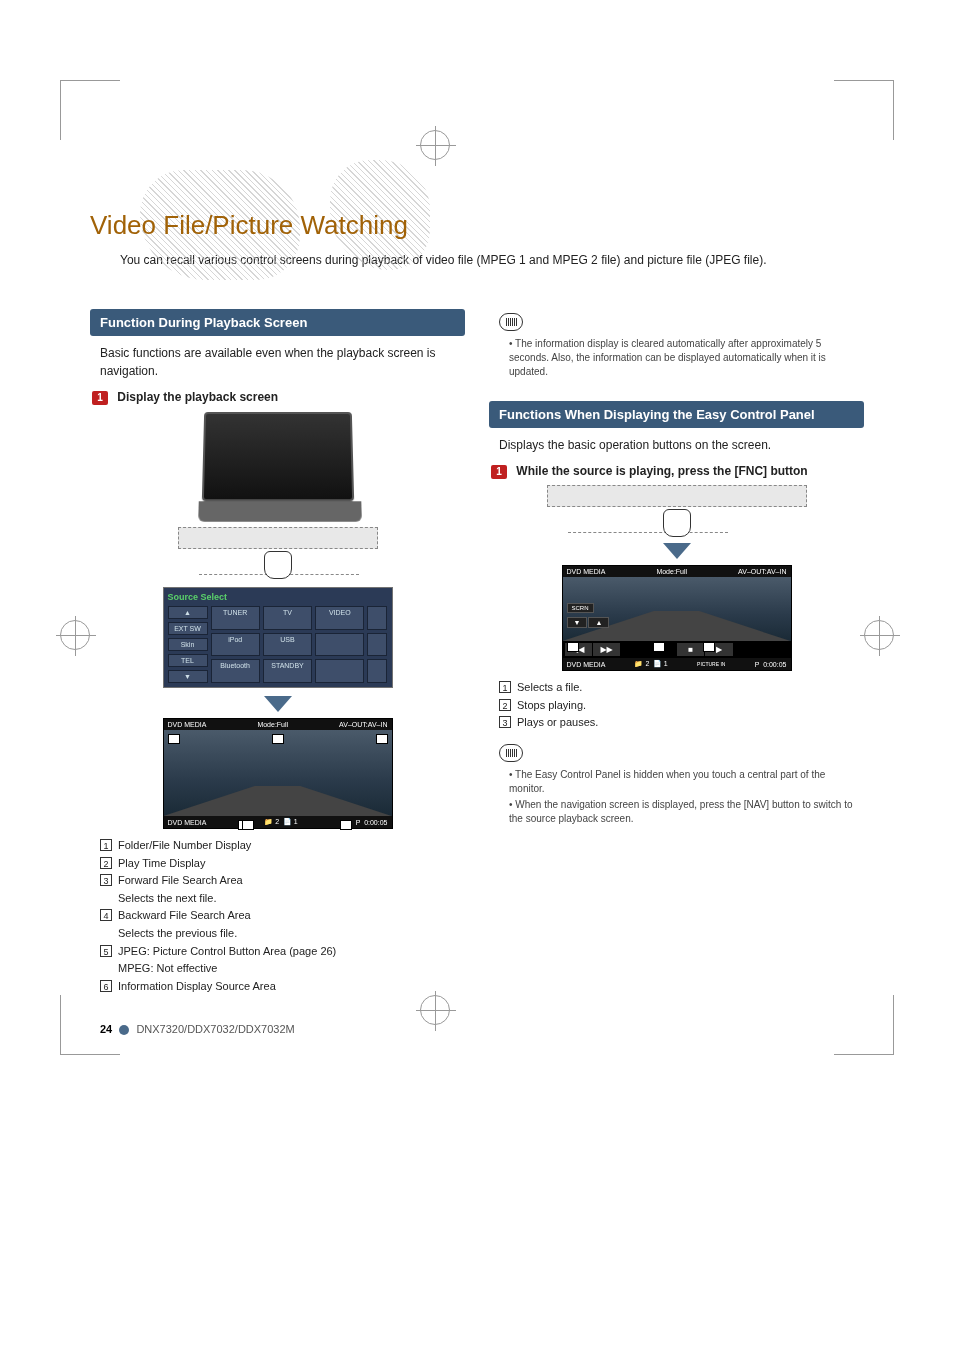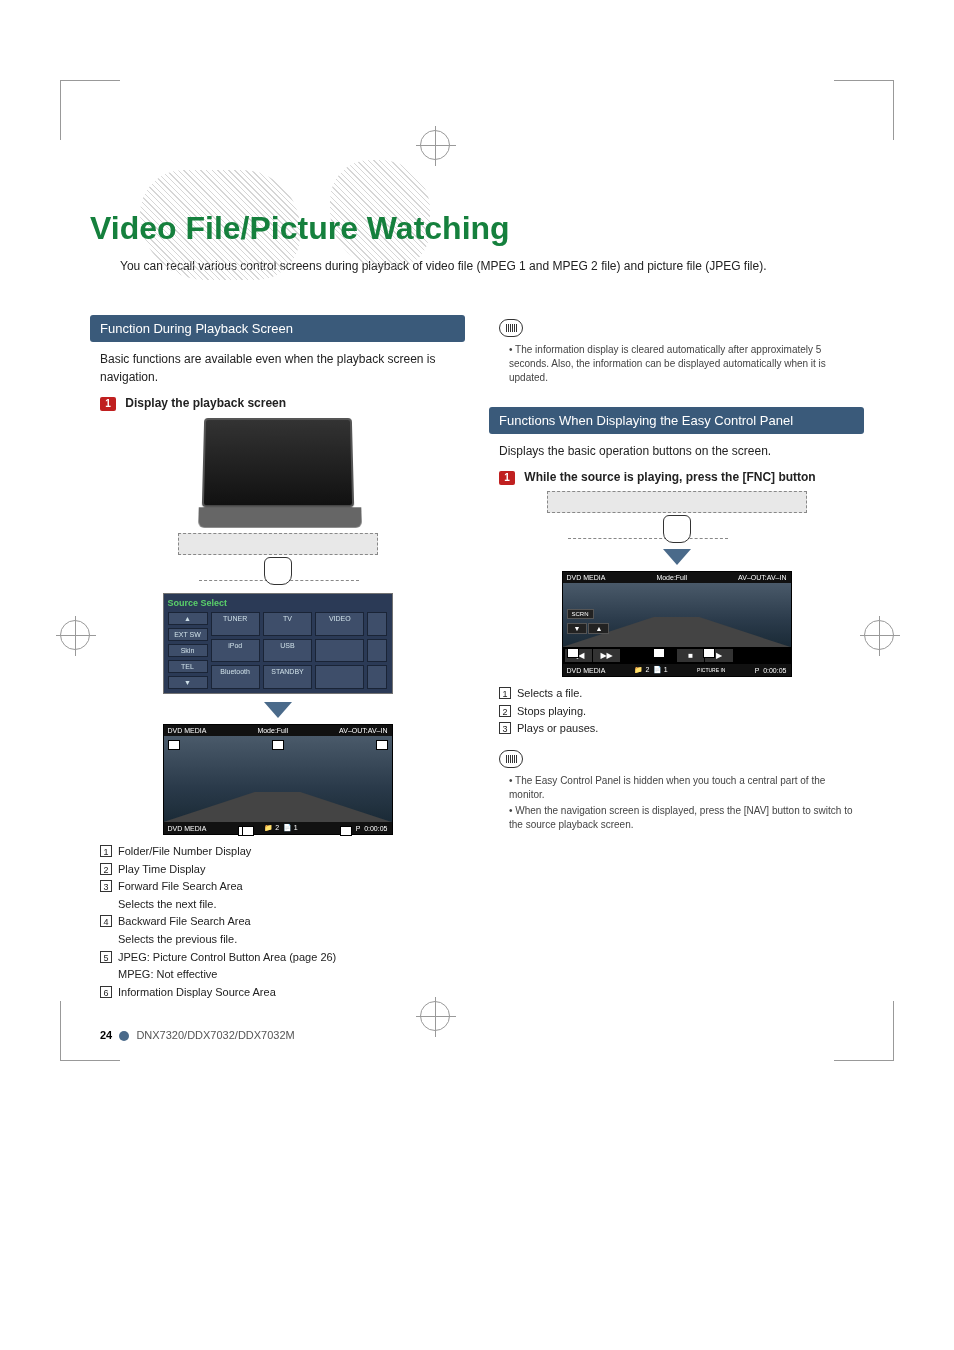--- a/index.html
+++ b/index.html
@@ -33,23 +33,23 @@
     content: ""; position: absolute; background: #999;
   }
   .reg-mark::before { width: 1px; height: 40px; left: 14px; top: -5px; }
   .reg-mark::after { height: 1px; width: 40px; top: 14px; left: -5px; }
   .reg-top { top: 130px; left: 420px; }
   .reg-left { top: 620px; left: 60px; }
   .reg-right { top: 620px; right: 60px; }
   .reg-bottom { bottom: 70px; left: 420px; }
 
   h1.title {
-    font-size: 32px;
-    font-weight: bold;
-    color: #15803d;
+    font-size: 26px;
+    font-weight: normal;
+    color: #a16207;
     margin-bottom: 8px;
     margin-top: 70px;
     position: relative;
     z-index: 2;
   }
   .hatch {
     position: absolute;
     width: 160px;
     height: 110px;
     top: 170px;
@@ -79,34 +79,34 @@
     display: flex;
     gap: 24px;
   }
   .col {
     flex: 1;
     min-width: 0;
   }
   .section-header {
     background: #3a5a7a;
     color: #fff;
-    font-weight: normal;
+    font-weight: bold;
     font-size: 13px;
     padding: 6px 10px;
     border-radius: 3px;
   }
   .body-text {
     font-size: 12px;
     margin: 8px 10px;
     line-height: 1.5;
   }
   .step-line {
     font-size: 12px;
     font-weight: bold;
-    margin: 10px 10px 6px 10px;
+    margin: 10px 10px 6px 2px;
   }
   .step-num {
     display: inline-block;
     background: #c02020;
     color: #fff;
     width: 16px; height: 14px;
     text-align: center;
     font-size: 10px;
     line-height: 14px;
     margin-right: 6px;

